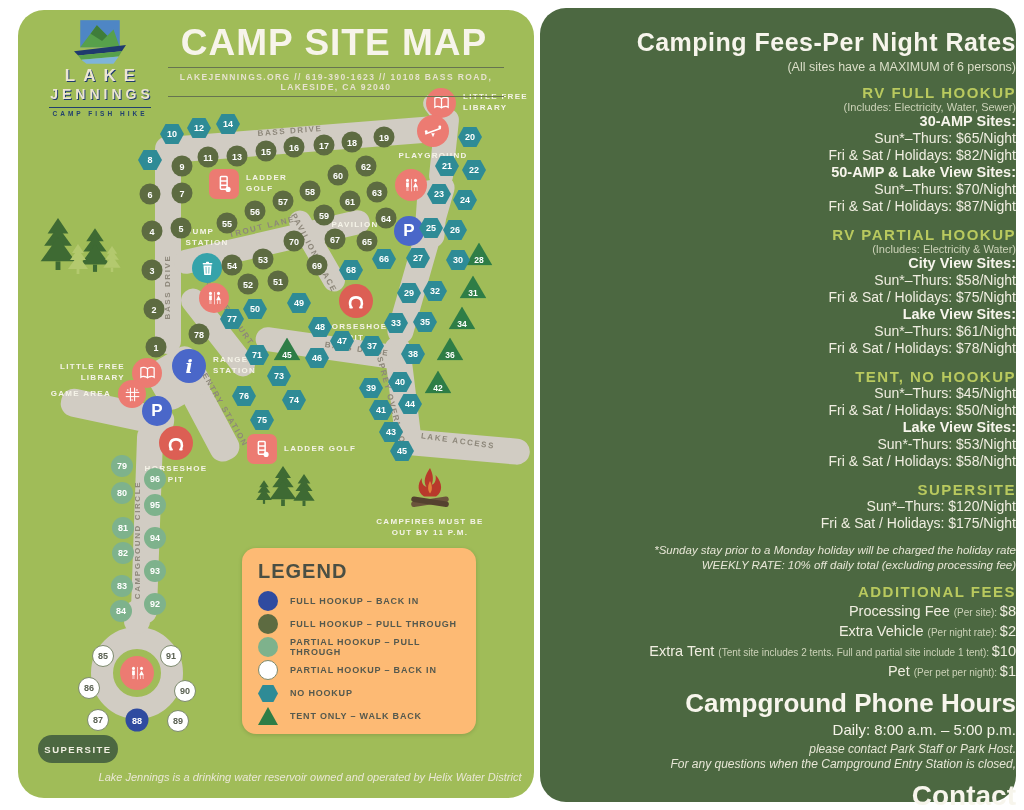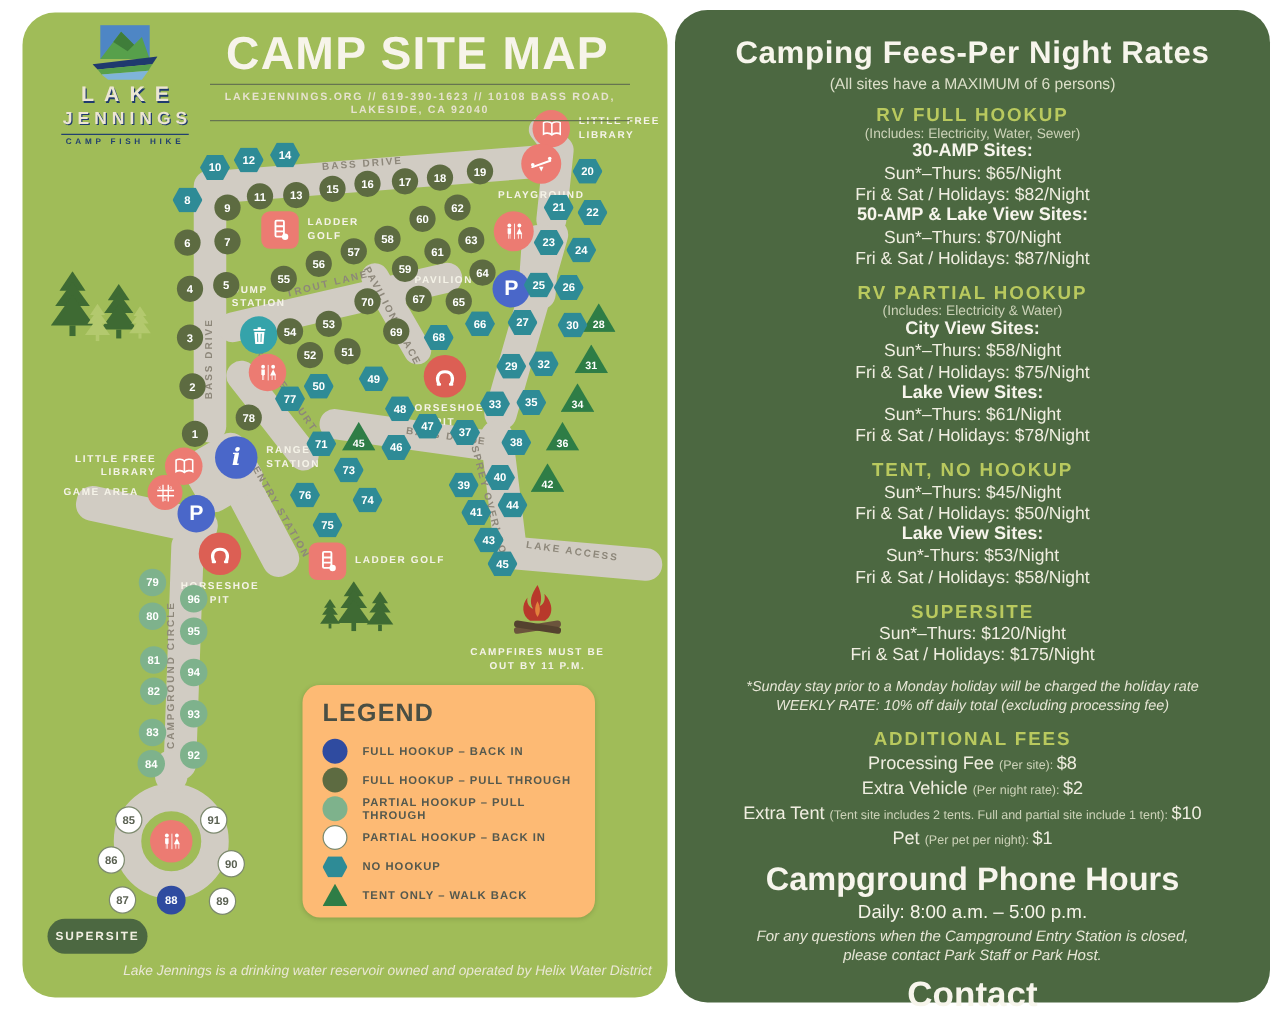--- a/index.html
+++ b/index.html
@@ -63,21 +63,21 @@
   .lm-pp{border-radius:50%;background:var(--c-pp);}
   .lm-pb{border-radius:50%;background:#fff;border:1.5px solid #7d8a6e;}
   .lm-nh{background:var(--c-nh);clip-path:polygon(0 50%,23% 0,77% 0,100% 50%,77% 100%,23% 100%);height:17px;margin-top:2px;}
   .lm-to{background:var(--c-to);clip-path:polygon(50% 0,100% 100%,0 100%);height:18px;margin-top:1px;}
   .legend-label{font-size:9px;font-weight:bold;letter-spacing:0.8px;color:#55594e;}
 
   .supersite-pill{position:absolute;left:38px;top:735px;width:80px;height:28px;background:#4c6841;border-radius:14px;color:#f1efe2;font-size:9.5px;font-weight:bold;letter-spacing:1.5px;display:flex;align-items:center;justify-content:center;}
   .map-footer{position:absolute;left:80px;top:771px;width:460px;text-align:center;font-style:italic;font-size:11px;color:#eae7d6;}
 
   
-  .fees-panel{position:absolute;left:540px;top:8px;width:476px;height:794px;background:var(--panel-bg);border-radius:26px;color:var(--cream);text-align:center;padding-top:20px;}
+  .fees-panel{position:absolute;left:540px;top:8px;width:476px;height:794px;background:var(--panel-bg);border-radius:26px;color:var(--cream);text-align:right;padding-top:20px;}
   .fees-title{font-size:25px;font-weight:bold;letter-spacing:0.5px;color:#f7f5ec;}
   .fees-sub{font-size:12.5px;color:#dcdfc9;margin-top:3px;margin-bottom:10px;}
   .fee-heading{font-size:15px;font-weight:bold;letter-spacing:1.5px;color:var(--accent);}
   .fee-subnote{font-size:11px;color:#ccd2b8;}
   .fee-line{font-size:14px;line-height:17px;color:#f0eee1;}
   .fee-line.bold{font-weight:bold;font-size:14.5px;color:#f7f5ec;}
   .fee-section{margin-bottom:11px;}
   .fees-notes{font-size:11.5px;font-style:italic;color:#e7e6d6;line-height:15px;margin:4px 0 10px 0;}
   .af-heading{font-size:15px;font-weight:bold;letter-spacing:1.5px;color:var(--accent);margin-bottom:2px;}
   .fee-item{font-size:14.5px;line-height:18px;color:#f0eee1;}
@@ -536,20 +536,20 @@
     <div class="af-heading">ADDITIONAL FEES</div>
     <div id="fee-items">
         <div class="fee-item"><span class="fi-label">Processing Fee </span><span class="fi-note">(Per site): </span><span class="fi-value">$8</span></div>
         <div class="fee-item"><span class="fi-label">Extra Vehicle </span><span class="fi-note">(Per night rate): </span><span class="fi-value">$2</span></div>
         <div class="fee-item"><span class="fi-label">Extra Tent </span><span class="fi-note">(Tent site includes 2 tents. Full and partial site include 1 tent): </span><span class="fi-value">$10</span></div>
         <div class="fee-item"><span class="fi-label">Pet </span><span class="fi-note">(Per pet per night): </span><span class="fi-value">$1</span></div>
       </div>
     <div class="phone-title">Campground Phone Hours</div>
     <div class="phone-daily">Daily: 8:00 a.m. – 5:00 p.m.</div>
     <div class="phone-note" id="phone-note">
+        <div>please contact Park Staff or Park Host.</div>
         <div>For any questions when the Campground Entry Station is closed,</div>
-        <div>please contact Park Staff or Park Host.</div>
       </div>
     <div class="contact-title">Contact</div>
 
   </div>
 
 </div>
 
 </body></html>

